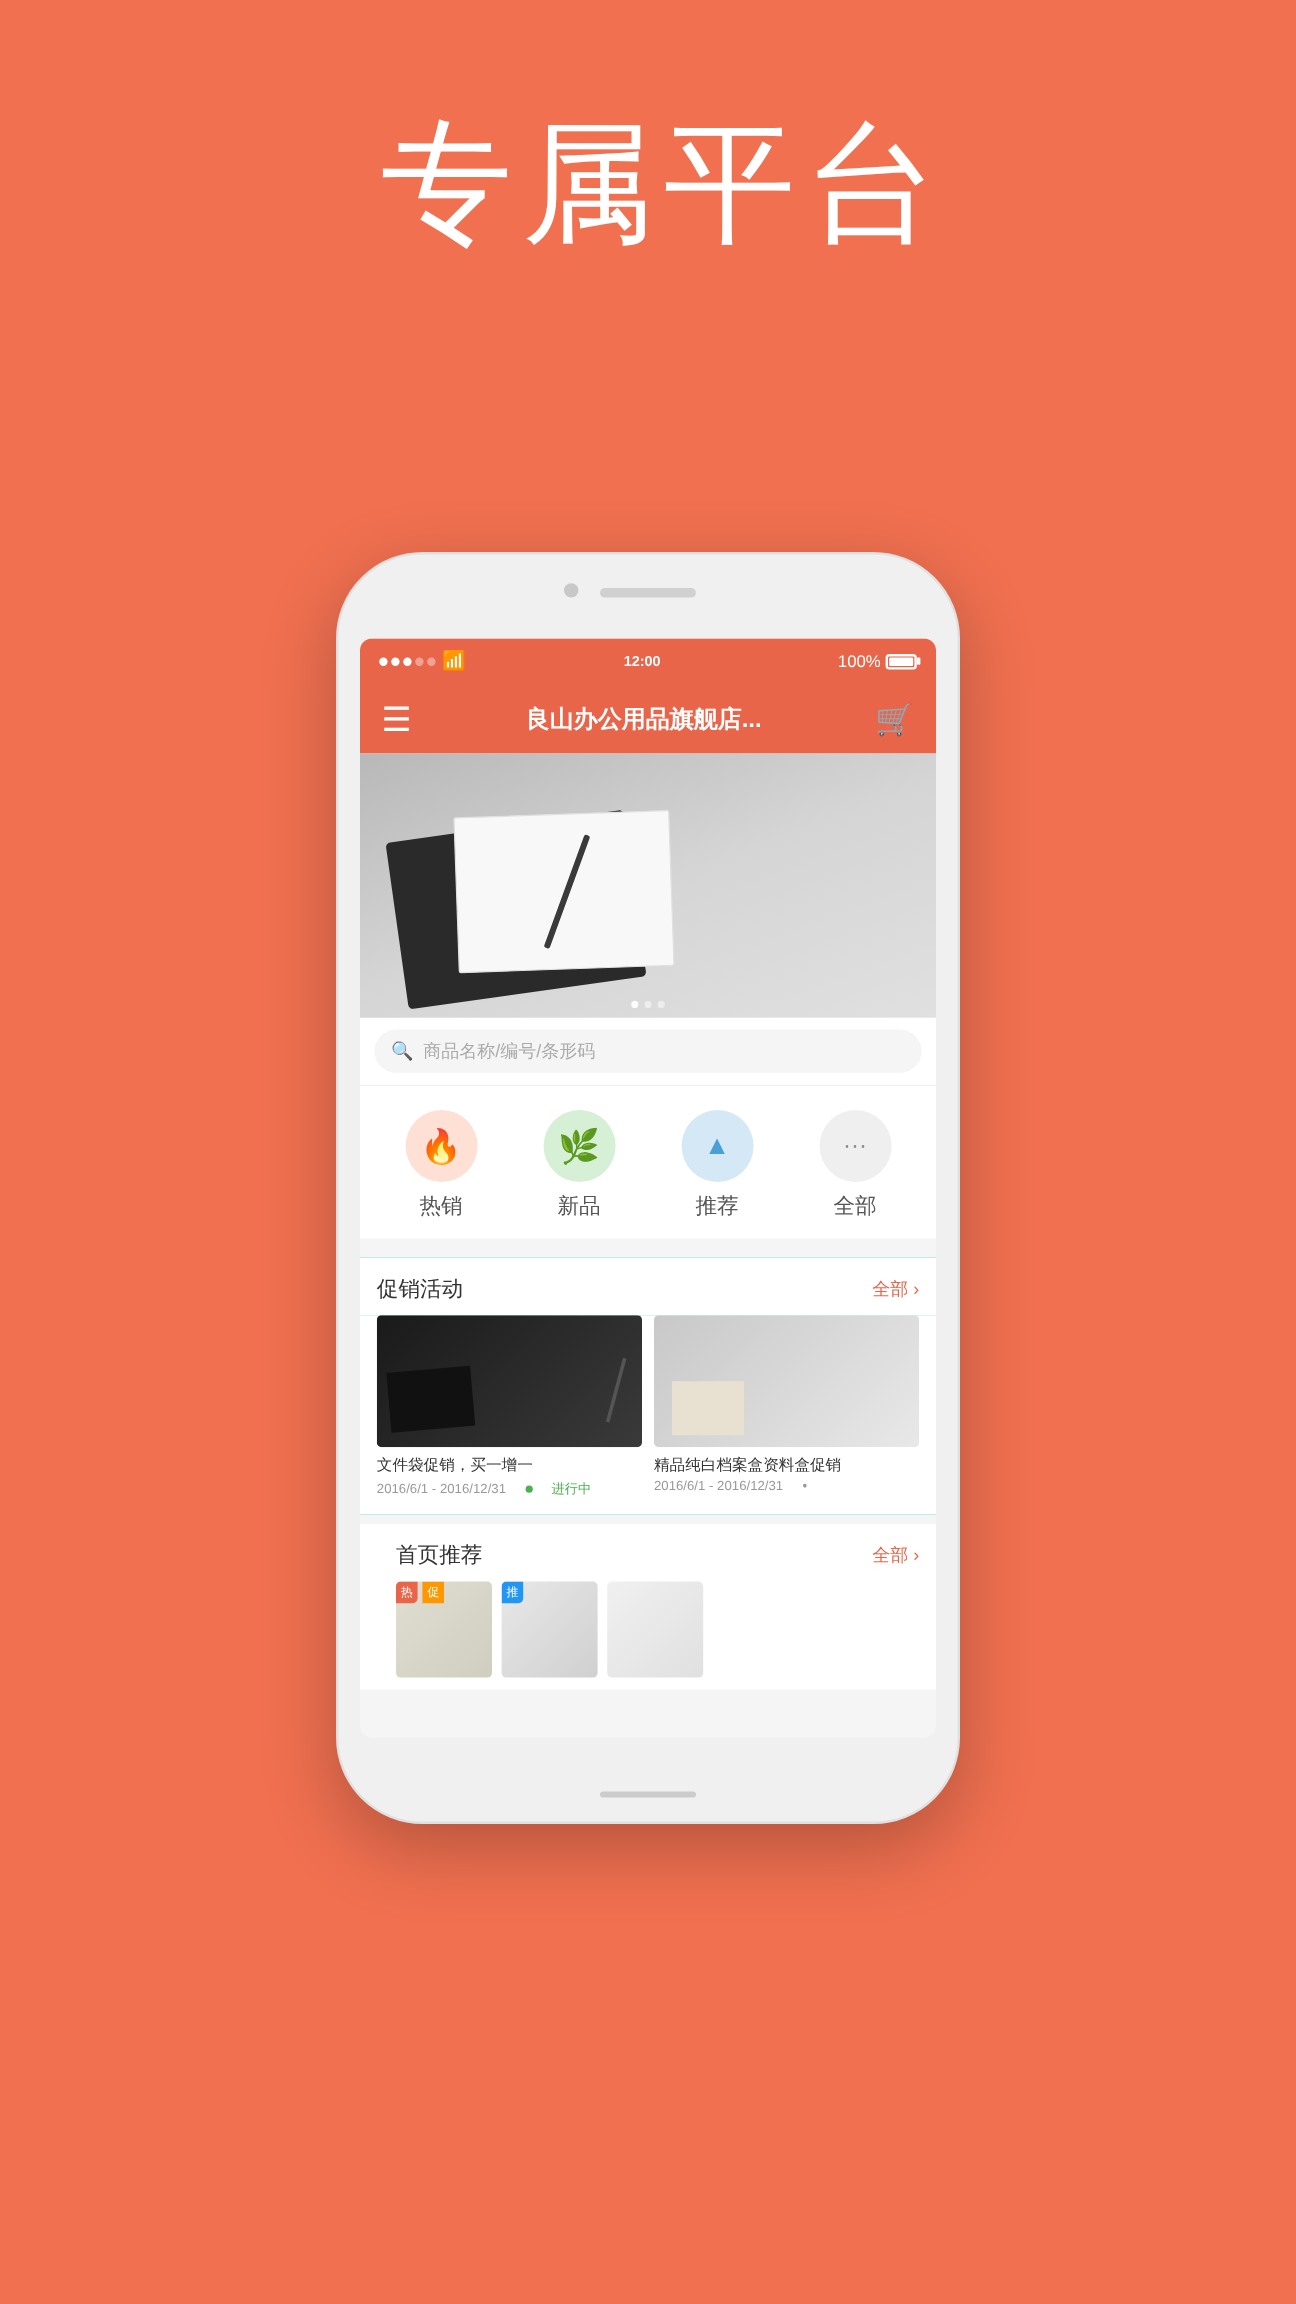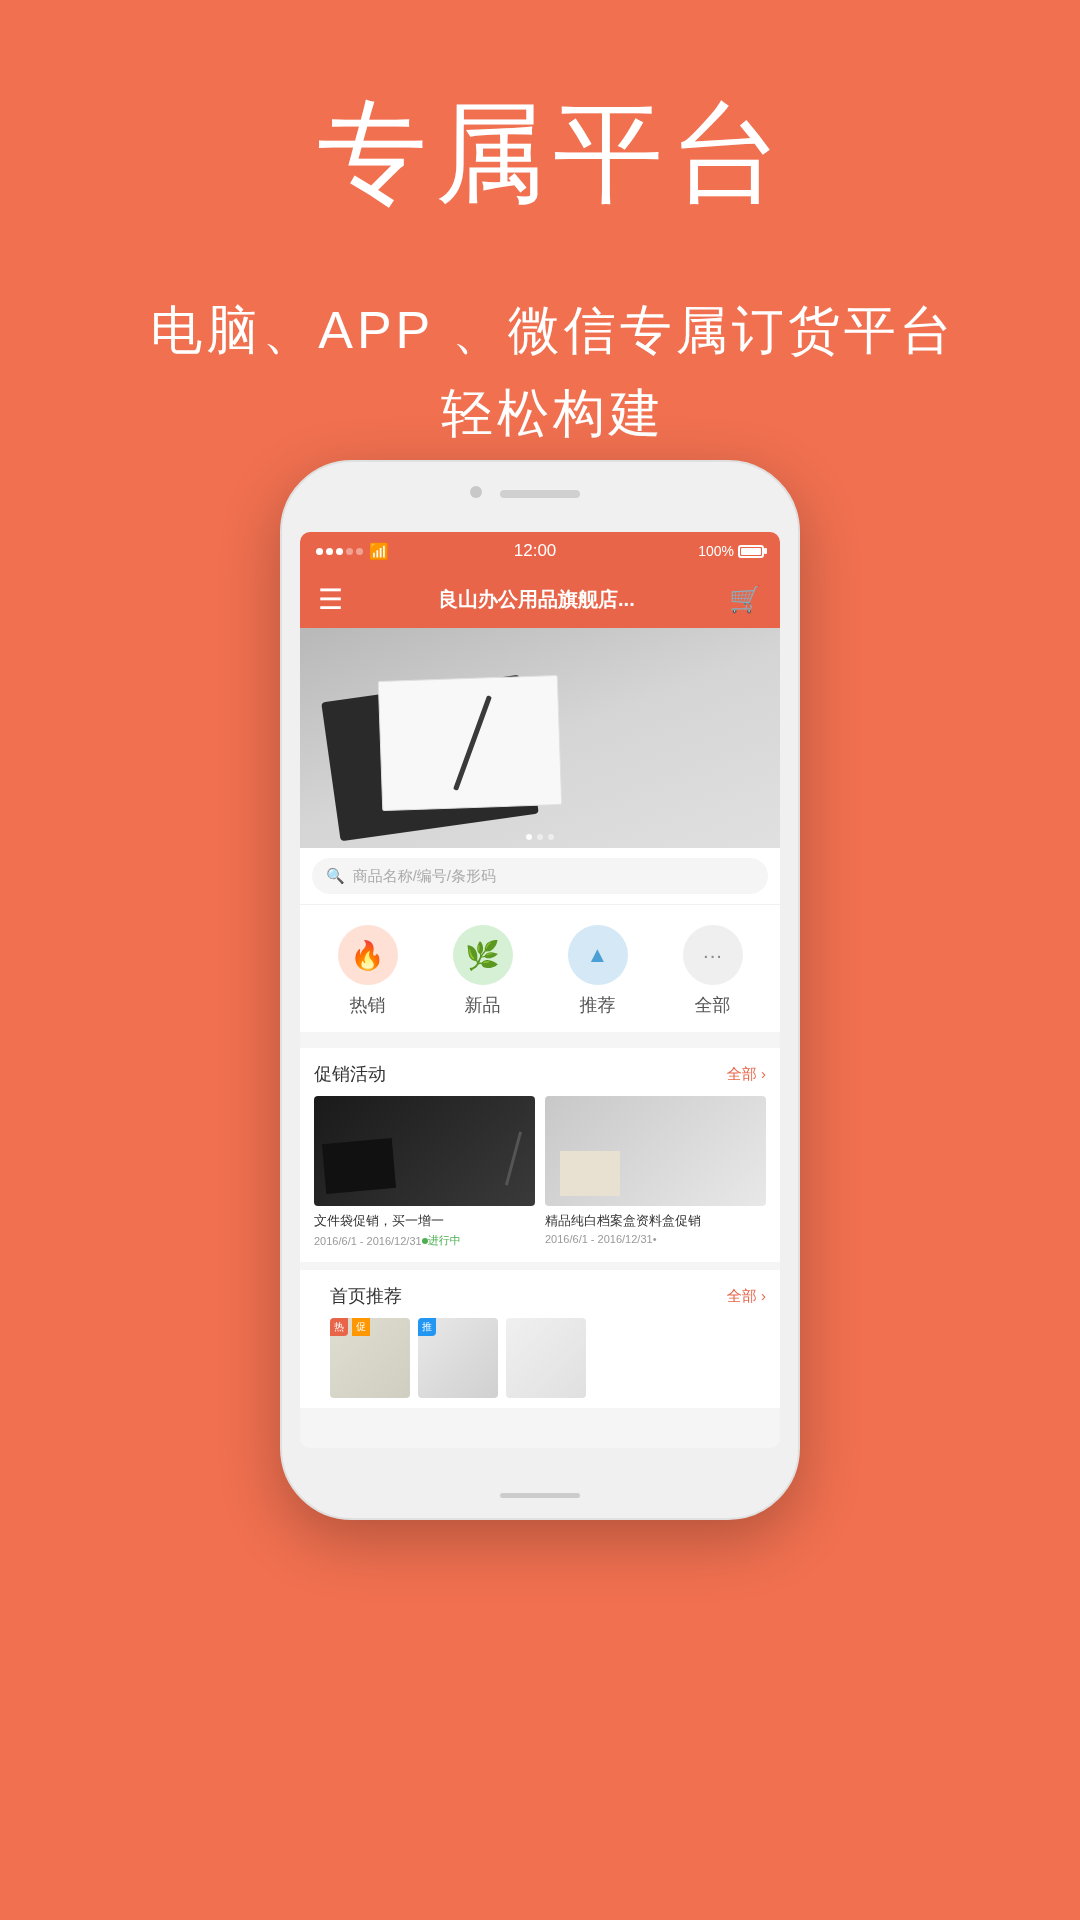--- a/index.html
+++ b/index.html
@@ -105,21 +105,21 @@
       gap: 6px;
       font-size: 14px;
     }
     .status-dots {
       display: flex; gap: 3px; align-items: center;
     }
     .dot { width: 7px; height: 7px; border-radius: 50%; }
     .dot.filled { background: white; }
     .dot.empty { background: rgba(255,255,255,0.4); }
     .wifi-icon { font-size: 16px; }
-    .status-center { font-size: 17px; font-weight: 400; }
+    .status-center { font-size: 12px; font-weight: 700; }
     .status-right { display: flex; align-items: center; gap: 4px; font-size: 14px; margin-left: 17px; }
     .battery-icon {
       width: 26px; height: 13px; border: 2px solid white; border-radius: 3px;
       position: relative;
     }
     .battery-icon::after {
       content: '';
       position: absolute;
       right: -5px; top: 50%; transform: translateY(-50%);
       width: 3px; height: 6px; background: white; border-radius: 1px;
@@ -333,21 +333,21 @@
     }
     .promo-folder {
       width: 60px;
       height: 45px;
       background: #e8e0d0;
       position: absolute;
       bottom: 10px;
       left: 15px;
     }
     .promo-title { font-size: 13px; color: #333; margin-top: 6px; }
-    .promo-meta { font-size: 11px; color: #999; margin-top: 3px; display: flex; align-items: center; gap: 0; }
+    .promo-meta { font-size: 11px; color: #999; margin-top: 3px; display: flex; align-items: center; gap: 16px; }
     .status-dot-active { width: 6px; height: 6px; border-radius: 50%; background: #4CAF50; }
     .status-active { font-size: 11px; color: #4CAF50; }
 
     
     .rec-section {
       background: white;
       margin-top: 8px;
     }
     .rec-items-row {
       display: flex;
@@ -389,24 +389,20 @@
       border-radius: 0 0 4px 0;
     }
   </style>
 </head>
 <body>
 
 <div style="width:1080px;height:1920px;background:#F07050;position:relative;overflow:hidden;">
 
   <div class="hero-text">
     <div class="hero-title">专属平台</div>
-    <div class="hero-subtitle">
-      <div>电脑、APP 、微信专属订货平台</div>
-      <div>轻松构建</div>
-    </div>
   </div>
 
   <div class="phone-container">
     <div class="phone-outer">
       <div class="phone-camera"></div>
       <div class="phone-speaker"></div>
 
       <div class="phone-screen">
 
         <div class="status-bar">

